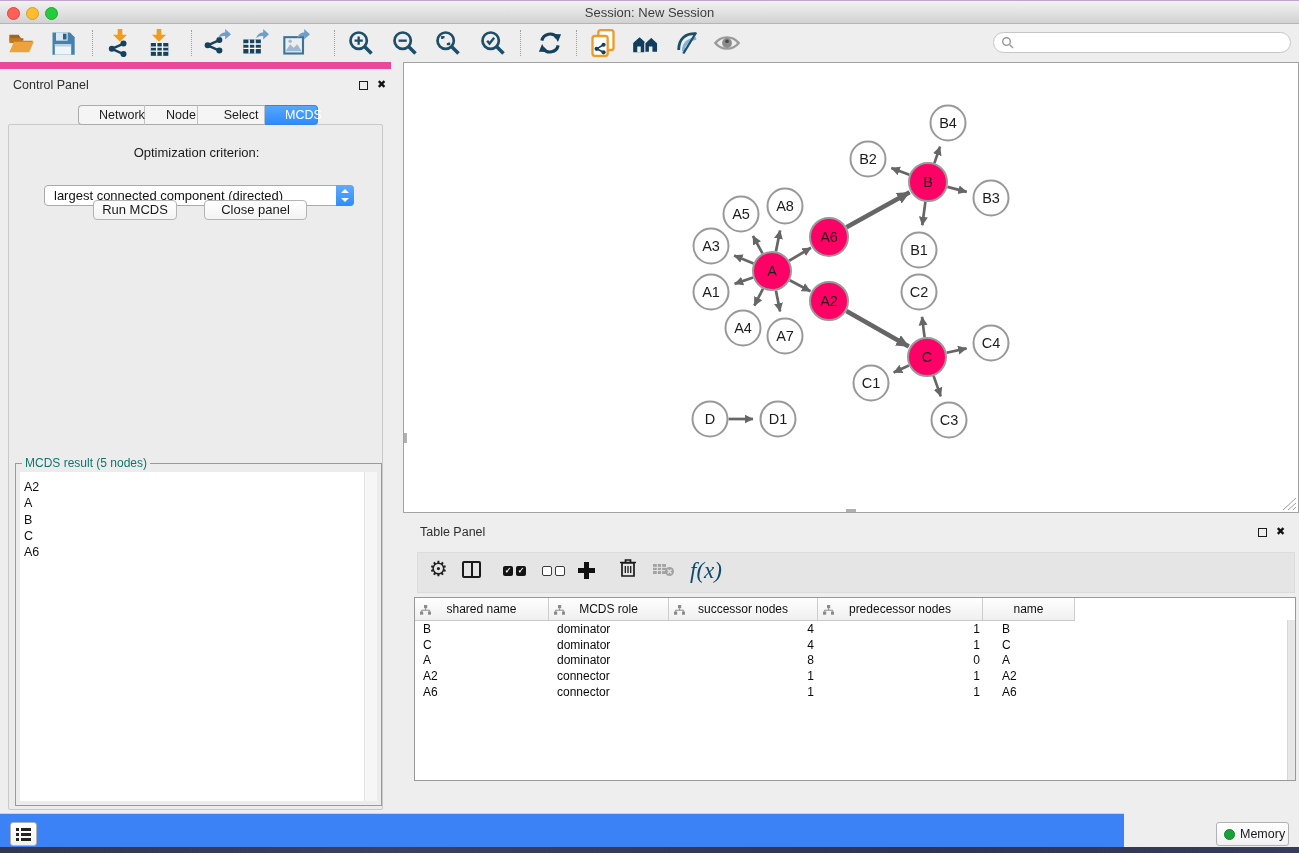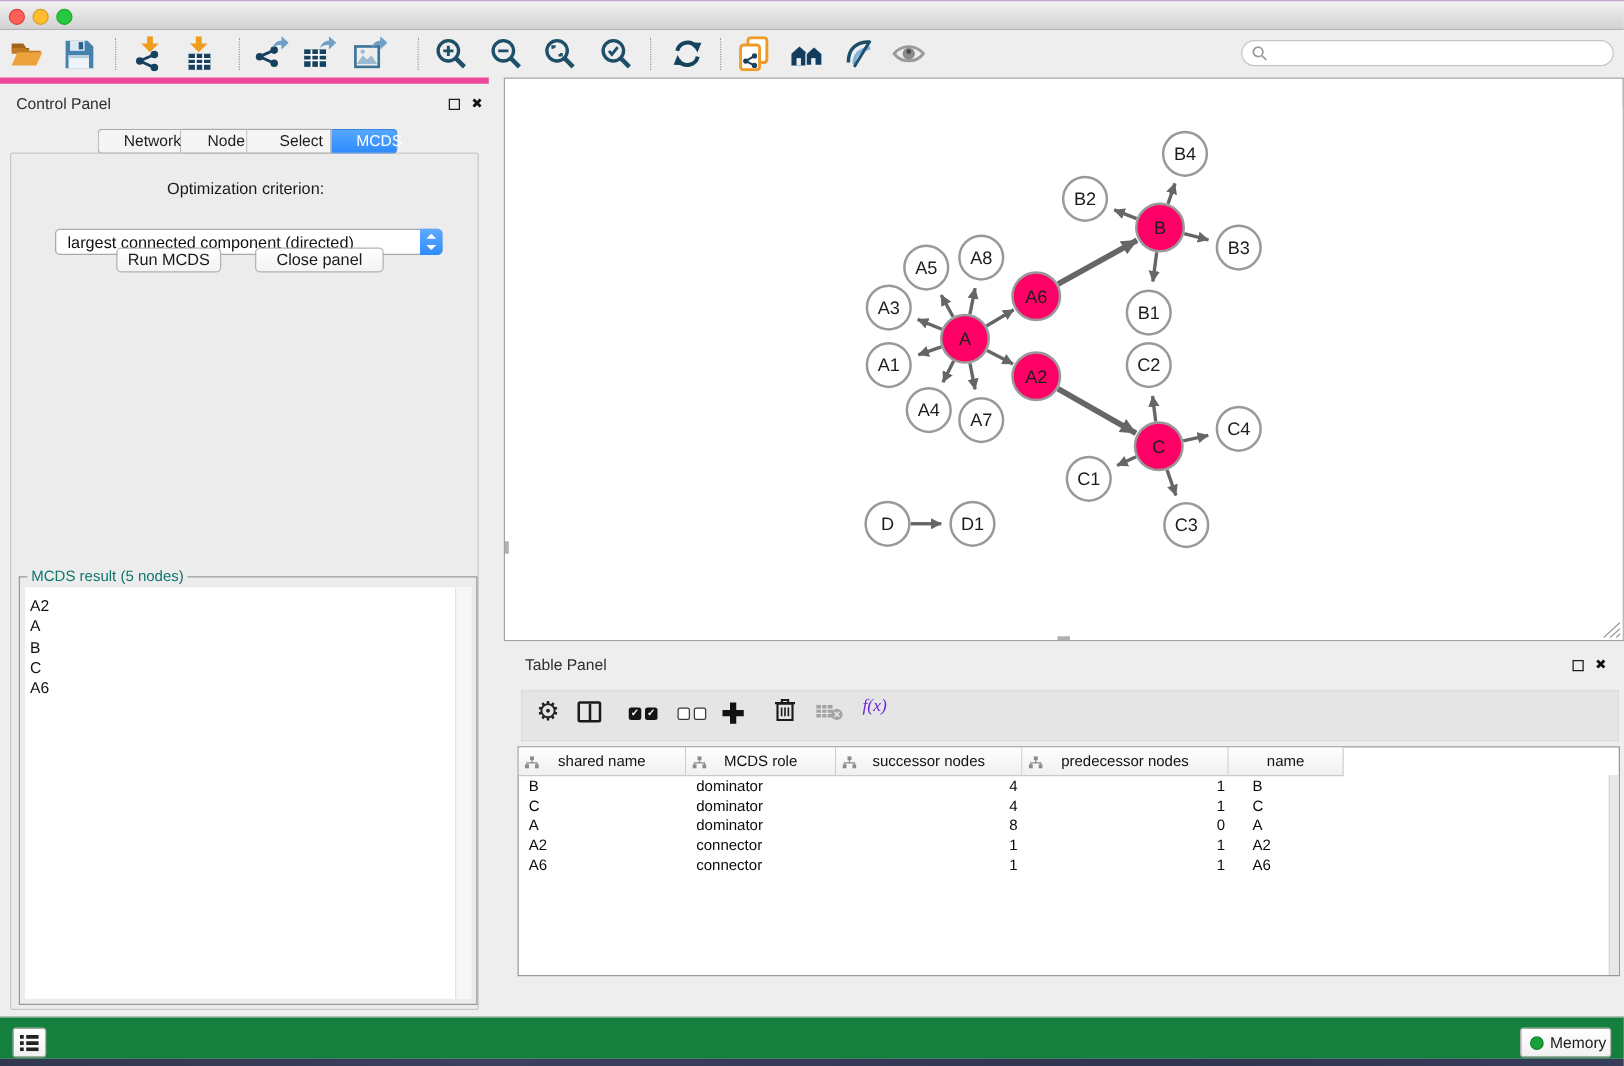--- a/index.html
+++ b/index.html
@@ -19,21 +19,21 @@
 
 .toolbar { position:absolute; left:0; top:25px; width:1299px; height:37px; background:#eeeeee; }
 .tbi { position:absolute; top:4px; width:28px; height:28px; }
 .tbi svg { width:28px; height:28px; display:block; }
 .tbsep { position:absolute; top:5px; height:26px; width:0; border-left:1px dotted #9f9f9f; }
 .searchbox { position:absolute; left:993px; top:7px; width:298px; height:21px; background:#ffffff;
   border:1px solid #c6c6c6; border-radius:10.5px; }
 .search-glyph { position:absolute; left:7px; top:3px; width:14px; height:14px; }
 
 
-.control-panel { position:absolute; left:0; top:62px; width:391px; height:751px; background:#eeeeee; border-top:5px solid #ec4899; }
+.control-panel { position:absolute; left:0; top:62px; width:391px; height:751px; background:#eeeeee; border-top:7px solid #ec4899; }
 .panel-title { position:absolute; font-size:12.5px; color:#2e2e2e; }
 .float-icon { position:absolute; width:9px; height:9px; border:1.5px solid #1c1c1c; background:transparent; }
 .close-icon { position:absolute; font-size:11px; color:#111; font-weight:bold; font-family:"DejaVu Sans",sans-serif; }
 .cp-pane { position:absolute; left:8px; top:55px; width:375px; height:686px; background:#ececec; border:1px solid #c9c9c9; border-radius:2px; }
 .seg-tabs { position:absolute; display:flex; }
 .seg { height:20px; background:#f5f5f5; border-top:1px solid #ababab; border-bottom:1px solid #ababab; border-right:1px solid #c0c0c0;
   font-size:12.5px; color:#1d1d1d; text-align:center; line-height:19px;padding-left:20px; }
 .seg:first-child { border-left:1px solid #ababab; border-radius:4px 0 0 4px; }
 .seg:last-child { border-right:1px solid #ababab; border-radius:0 4px 4px 0; }
 .seg.sel { background:linear-gradient(#55a7fe,#2f8bfd); color:#fff; border-color:#3585e4; }
@@ -68,35 +68,36 @@
 .datatable { position:absolute; left:11px; top:84px; width:882px; height:184px; background:#fff; border:1px solid #999; }
 .dt-header { position:absolute; left:0; top:0; height:23px; display:flex; }
 .dt-hcell { position:relative; height:23px; background:linear-gradient(#fefefe,#f0f0f0); border-right:1px solid #cdcdcd; border-bottom:1px solid #c9c9c9; font-size:12px; color:#111; text-align:center; line-height:22px; }
 .tree-icon { position:absolute; left:5px; top:7px; }
 .dt-rows { position:absolute; left:0; top:24px; right:8px; }
 .dt-row { display:flex; height:15.7px; }
 .dt-cell { font-size:12px; color:#0a0a0a; line-height:15.7px; white-space:nowrap; }
 .dt-scroll { position:absolute; right:0; top:22px; bottom:0; width:8px; background:#e7e7e7; border-left:1px solid #d8d8d8; }
 
 
-.statusbar { position:absolute; left:0; top:813px; width:1299px; height:34px; background:#15803d; border-top:1px solid #d2d2d2; }
+.statusbar { position:absolute; left:0; top:813px; width:1124px; height:34px; background:#3b82f6; border-top:1px solid #d2d2d2; }
 .sb-btn { position:absolute; top:8px; height:24px; background:linear-gradient(#ffffff,#f1f1f1); border:1px solid #b1b1b1; border-radius:3px; }
 .mem-dot { position:absolute; left:7px; top:6px; width:11px; height:11px; border-radius:50%; background:#17a339; border:1px solid #11832c; }
 .mem-label { position:absolute; left:23px; top:4px; font-size:12.5px; color:#1a1a1a; }
 .desktop-strip { position:absolute; left:0; top:847px; width:1299px; height:6px; background:linear-gradient(90deg,#31374f,#3a405e 30%,#2f3550 70%,#363c59); }
 
 
 </style>
 </head>
 <body>
 
 <div class="titlebar">
   <div class="tl tl-red" style="left:7px;top:6px;"></div>
   <div class="tl tl-yellow" style="left:26px;top:6px;"></div>
   <div class="tl tl-green" style="left:45px;top:6px;"></div>
+  <div class="win-title">Session: New Session</div>
 </div>
 
 <div class="toolbar">
   <div class="tbi" style="left:7px;">
     <svg viewBox="0 0 24 24">
         <path d="M2 5h8l2 3h2v2H2z" fill="#a3651a"></path>
         <path d="M2 8h9l2 2h9v2H2z" fill="#c07a24"></path>
         <path d="M6 11h17l-4 9H2z" fill="#eda23c"></path>
       </svg>
   </div>
@@ -423,21 +424,21 @@
         </svg>
     </div>
     <div class="si" style="left:235px;top:10px;">
       <svg width="22" height="14" viewBox="0 0 22 14">
           <rect x="0" y="1" width="13" height="10" fill="#a2a2a2"></rect>
           <path d="M0 4.3h13M0 7.6h13M4.3 1v10M8.6 1v10" stroke="#e5e5e5" stroke-width="1"></path>
           <circle cx="16.5" cy="8.5" r="4.5" fill="#a2a2a2"></circle>
           <path d="M14.5 6.5l4 4M18.5 6.5l-4 4" stroke="#e5e5e5" stroke-width="1.3"></path>
         </svg>
     </div>
-    <div class="si" style="left:272px;top:5px;font-family:'Liberation Serif',serif;font-style:italic;font-size:14px;color:#6d28d9;">f(x)</div>
+    <div class="si" style="left:272px;top:5px;font-family:'Liberation Serif',serif;font-style:italic;font-size:23px;color:#0c4a6e;">f(x)</div>
   </div>
 
   <div class="datatable">
     <div class="dt-header" id="dt-header">
         <div class="dt-hcell" style="width: 134px;"><svg class="tree-icon" width="11" height="10">
             <rect x="4" y="0" width="3.2" height="3.2" fill="#8a8a8a"></rect>
             <rect x="0" y="6.5" width="3.2" height="3.2" fill="#8a8a8a"></rect>
             <rect x="8" y="6.5" width="3.2" height="3.2" fill="#8a8a8a"></rect>
             <path d="M5.6 3.2v2M1.6 6.5v-1.3h8v1.3" stroke="#8a8a8a" stroke-width="1" fill="none"></path>
           </svg><span>shared name</span></div>

